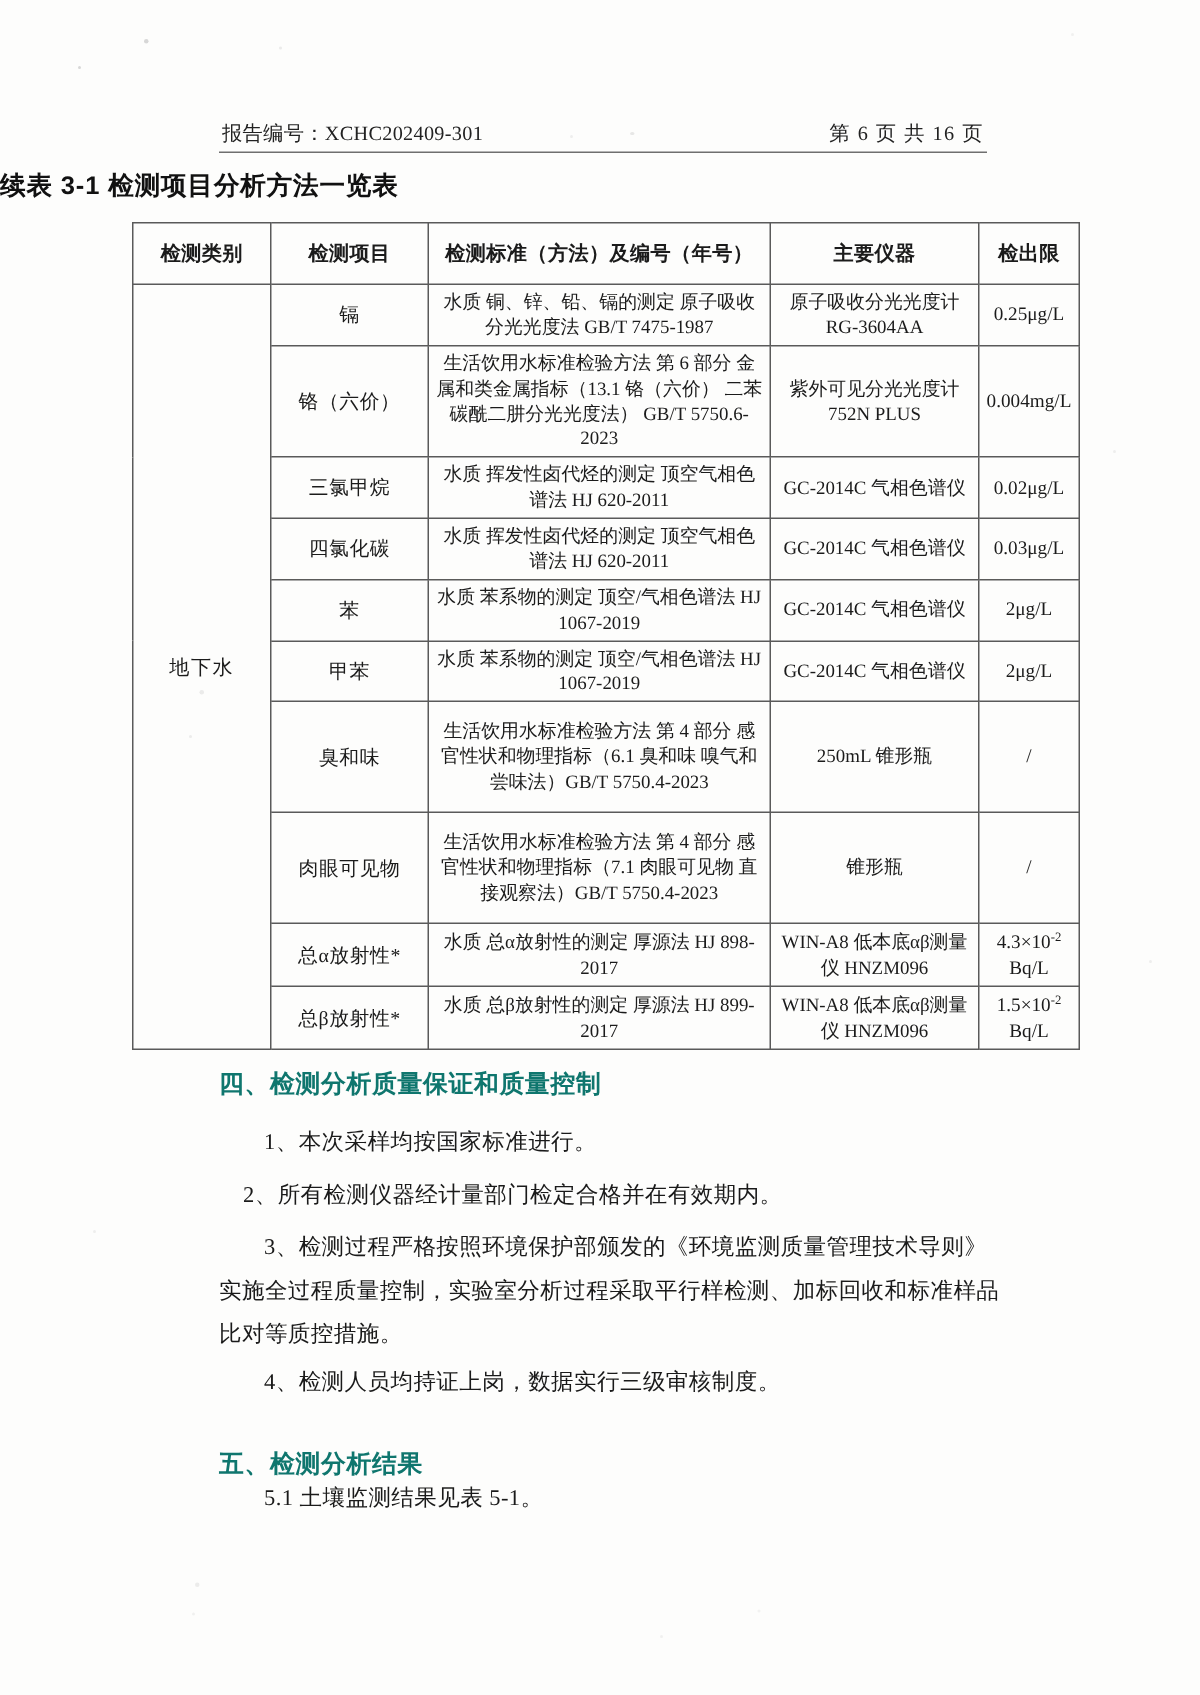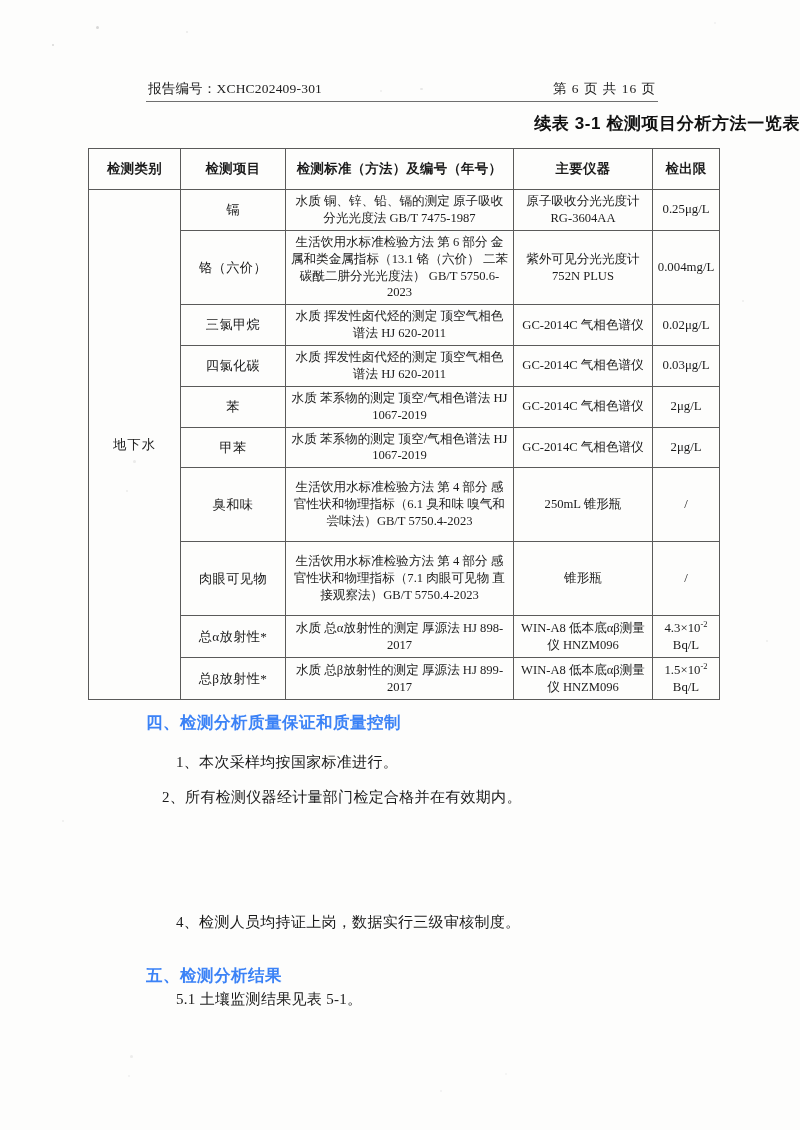--- a/index.html
+++ b/index.html
@@ -57,21 +57,21 @@
     height: 1px;
     background: #6f6f6f;
   }
 
   
   .table-title {
     position: absolute;
     left: 0;
     top: 112px;
     width: 800px;
-    text-align: right;
+    text-align: left;
     font-family: "Liberation Sans", "DejaVu Sans", sans-serif;
     font-weight: bold;
     font-size: 17px;
     letter-spacing: .6px;
     color: #111;
   }
 
   
   .tbl-wrap {
     position: absolute;
@@ -124,21 +124,21 @@
   }
   td.lod sup { font-size: 8.5px; }
 
   
   .sec-heading {
     position: absolute;
     font-family: "Liberation Sans", "DejaVu Sans", sans-serif;
     font-weight: bold;
     font-size: 16.5px;
     letter-spacing: .5px;
-    color: #3b82f6;
+    color: #0f766e;
   }
   .para {
     position: absolute;
     font-size: 15px;
     letter-spacing: .3px;
     color: #1a1a1a;
     line-height: 1.92;
   }
   .para.indent { text-indent: 2em; }
 
@@ -261,18 +261,19 @@
           <td class="instr">WIN-A8 低本底αβ测量仪 HNZM096</td>
           <td class="lod"><span>1.5×10</span><sup>-2</sup><br><span>Bq/L</span></td>
         </tr>
       </tbody>
     </table>
   </div>
 
   <div class="sec-heading" id="sec4">四、检测分析质量保证和质量控制</div>
   <div class="para indent" id="item1">1、本次采样均按国家标准进行。</div>
   <div class="para indent" id="item2">2、所有检测仪器经计量部门检定合格并在有效期内。</div>
+  <div class="para indent" id="item3">3、检测过程严格按照环境保护部颁发的《环境监测质量管理技术导则》实施全过程质量控制，实验室分析过程采取平行样检测、加标回收和标准样品比对等质控措施。</div>
   <div class="para indent" id="item4">4、检测人员均持证上岗，数据实行三级审核制度。</div>
 
   <div class="sec-heading" id="sec5">五、检测分析结果</div>
   <div class="para indent" id="item51">5.1 土壤监测结果见表 5-1。</div>
 
 </div>
 
 </body></html>

